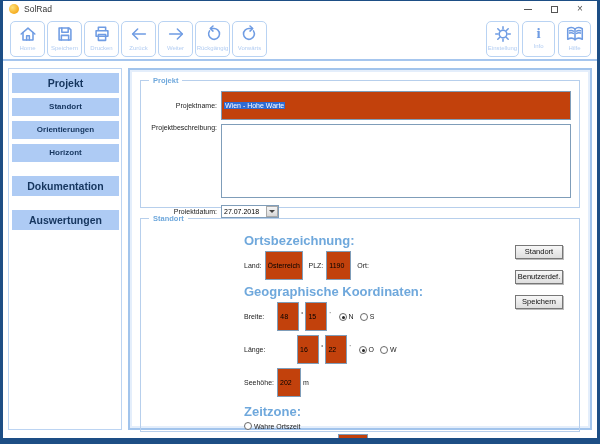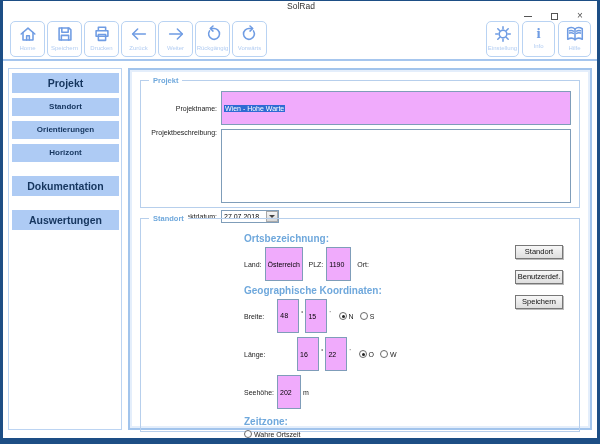--- a/index.html
+++ b/index.html
@@ -6,21 +6,21 @@
   html,body { background:#9a9a9a; }
   body { font-family:"Liberation Sans", sans-serif; }
 
   .window {
     position:relative; width:600px; height:444px; background:#ffffff;
     border:3px solid #1d4e85; border-top-width:1px; border-bottom-width:6px;
     overflow:hidden;
   }
 
   
-  .titlebar { height:16px; display:flex; align-items:center; padding:0 4px 0 6px; background:#fff;flex-direction:column; }
+  .titlebar { height:16px; display:flex; align-items:center; padding:0 4px 0 6px; background:#fff; }
   .app-logo { width:10px; height:10px; border-radius:50%;
     background:radial-gradient(circle at 35% 35%, #ffe27a, #f7b32b 60%, #e89a12); margin-right:5px; }
   .app-title { font-size:8.5px; color:#333; }
   .win-controls { margin-left:auto; display:flex; align-items:center; gap:16px; padding-right:8px; }
   .wc { width:10px; height:10px; display:flex; align-items:center; justify-content:center; color:#555; cursor:default; }
   .wc-min i { display:block; width:8px; height:1px; background:#555; }
   .wc-max i { display:block; width:7px; height:7px; border:1px solid #555; }
   .wc-close { font-size:10px; line-height:10px; }
 
   
@@ -51,39 +51,39 @@
   .main-panel { position:absolute; left:125px; top:7px; width:464px; height:362px;
     border:2px solid #a2c4ec; background:#fff; box-shadow:inset 0 0 0 2px #e4eefb; }
 
   .groupbox { position:relative; border:1px solid #b7cfec; margin:10px 10px 0 10px; }
   .legend { position:absolute; top:-5px; left:8px; background:#fff; padding:0 4px;
     font-size:7.5px; font-weight:bold; color:#6fa8dc; line-height:9px; }
 
   .gb-project { height:128px; padding:10px 8px 0 8px; }
   .frow { display:flex; align-items:center; margin-bottom:4px; }
   .flabel { width:72px; text-align:right; font-size:7px; color:#222; padding-right:4px; flex:none; }
-  .tinput { border:1px solid #7f9db9; background:#f0abfc; height:29px; font-size:7px;
-    font-family:"Liberation Sans", sans-serif; color:#000; padding:16px 2px; }
+  .tinput { border:1px solid #7f9db9; background:#c2410c; height:29px; font-size:7px;
+    font-family:"Liberation Sans", sans-serif; color:#000; padding:8px 2px; }
   .name-input { flex:1; display:flex; align-items:center; }
   .sel-text { background:#2e6bd3; color:#fff; font-size:7px; padding:0 1px; }
   .desc-row { align-items:flex-start; }
   .desc-area { flex:1; height:74px; resize:none; border:1px solid #7f9db9; font-size:7px;
     font-family:"Liberation Sans", sans-serif; }
   .date-row { margin-top:7px; }
 
   .combo { display:flex; align-items:center; border:1px solid #7f9db9; background:#fff; height:13px; }
   .combo .cval { flex:1; font-size:7px; padding:0 2px; color:#000; white-space:nowrap; overflow:hidden; }
   .combo .cbtn { width:12px; height:11px; margin-right:0px; flex:none;
     background:linear-gradient(#f5f5f5,#d8d8d8); border:1px solid #a9a9a9;
     display:flex; align-items:center; justify-content:center; }
   .combo .cbtn i { width:0; height:0; border-left:3px solid transparent; border-right:3px solid transparent; border-top:3px solid #444; display:block; }
 
   .gb-standort { height:214px; padding:14px 8px 0 8px; }
   .scol { margin-left:95px; }
-  .section-label { font-size:10px; font-weight:bold; color:#6fa8dc; margin-bottom:3px; }
+  .section-label { font-size:13px; font-weight:bold; color:#6fa8dc; margin-bottom:3px; }
   .srow { display:flex; align-items:center; margin-bottom:4px; font-size:7px; color:#222; }
   .srow .lbl { padding-right:3px; }
   .unit { font-size:7px; color:#222; padding:0 2px; }
   .sup { position:relative; top:-3px; font-size:6px; }
 
   .radio { width:8px; height:8px; border:1px solid #6a6a6a; border-radius:50%; background:#fff;
     display:inline-block; position:relative; flex:none; margin:0 2px 0 6px; cursor:pointer; }
   .radio.checked::after { content:""; position:absolute; left:2px; top:2px; width:3px; height:3px;
     border-radius:50%; background:#222; }
   .rlabel { font-size:7px; color:#222; }

